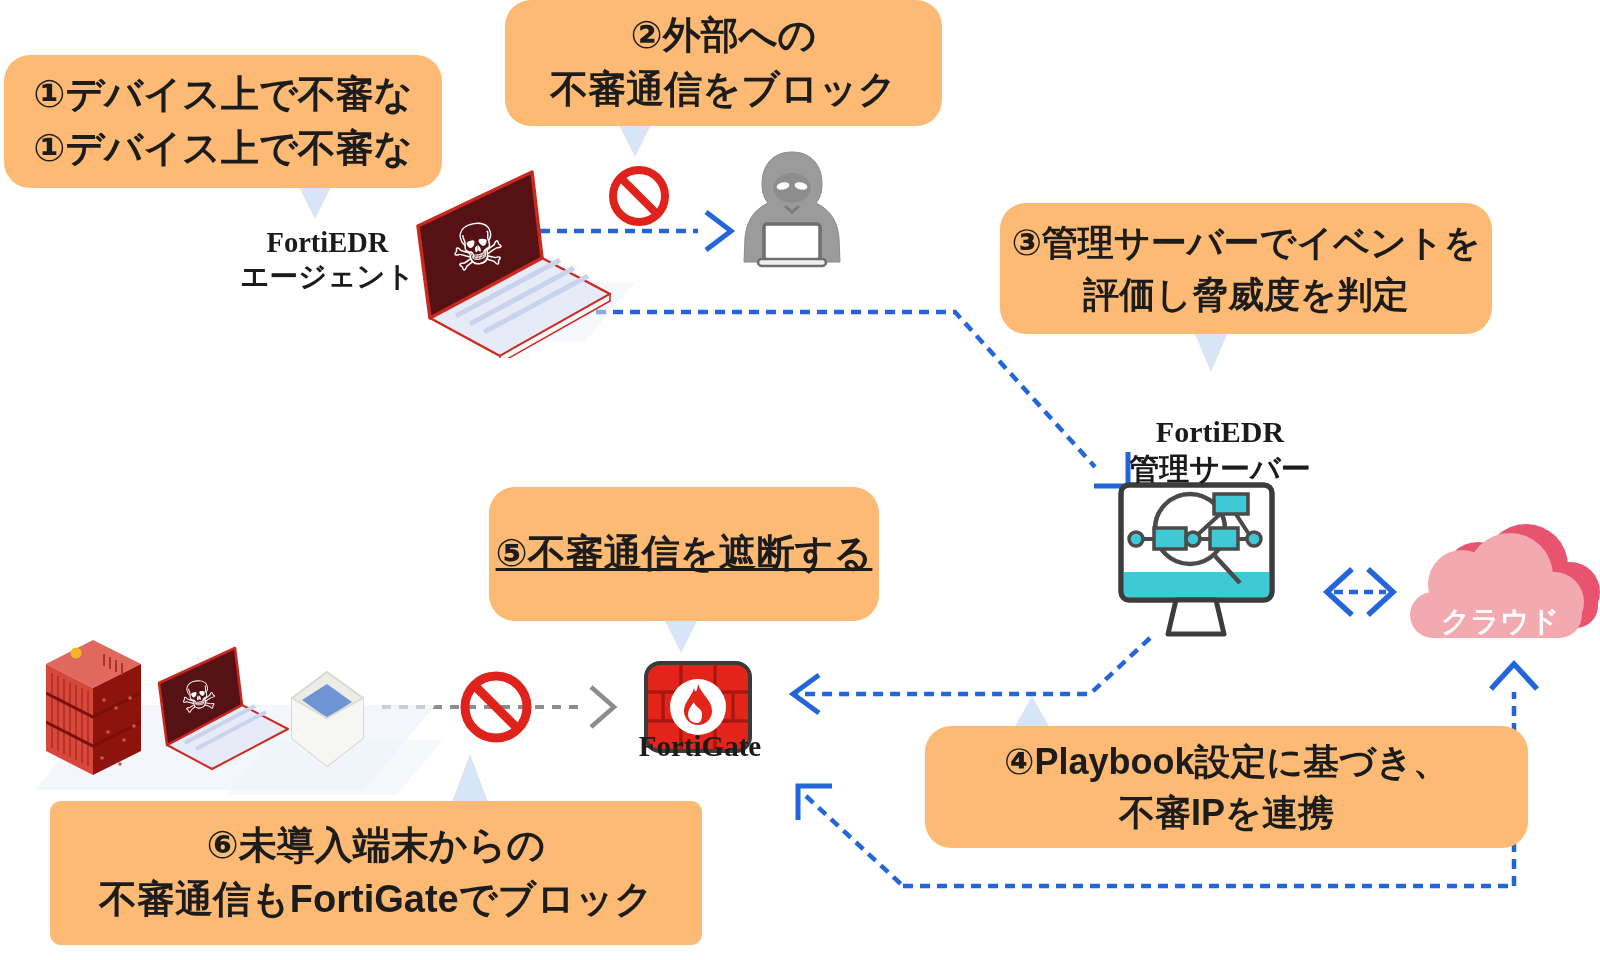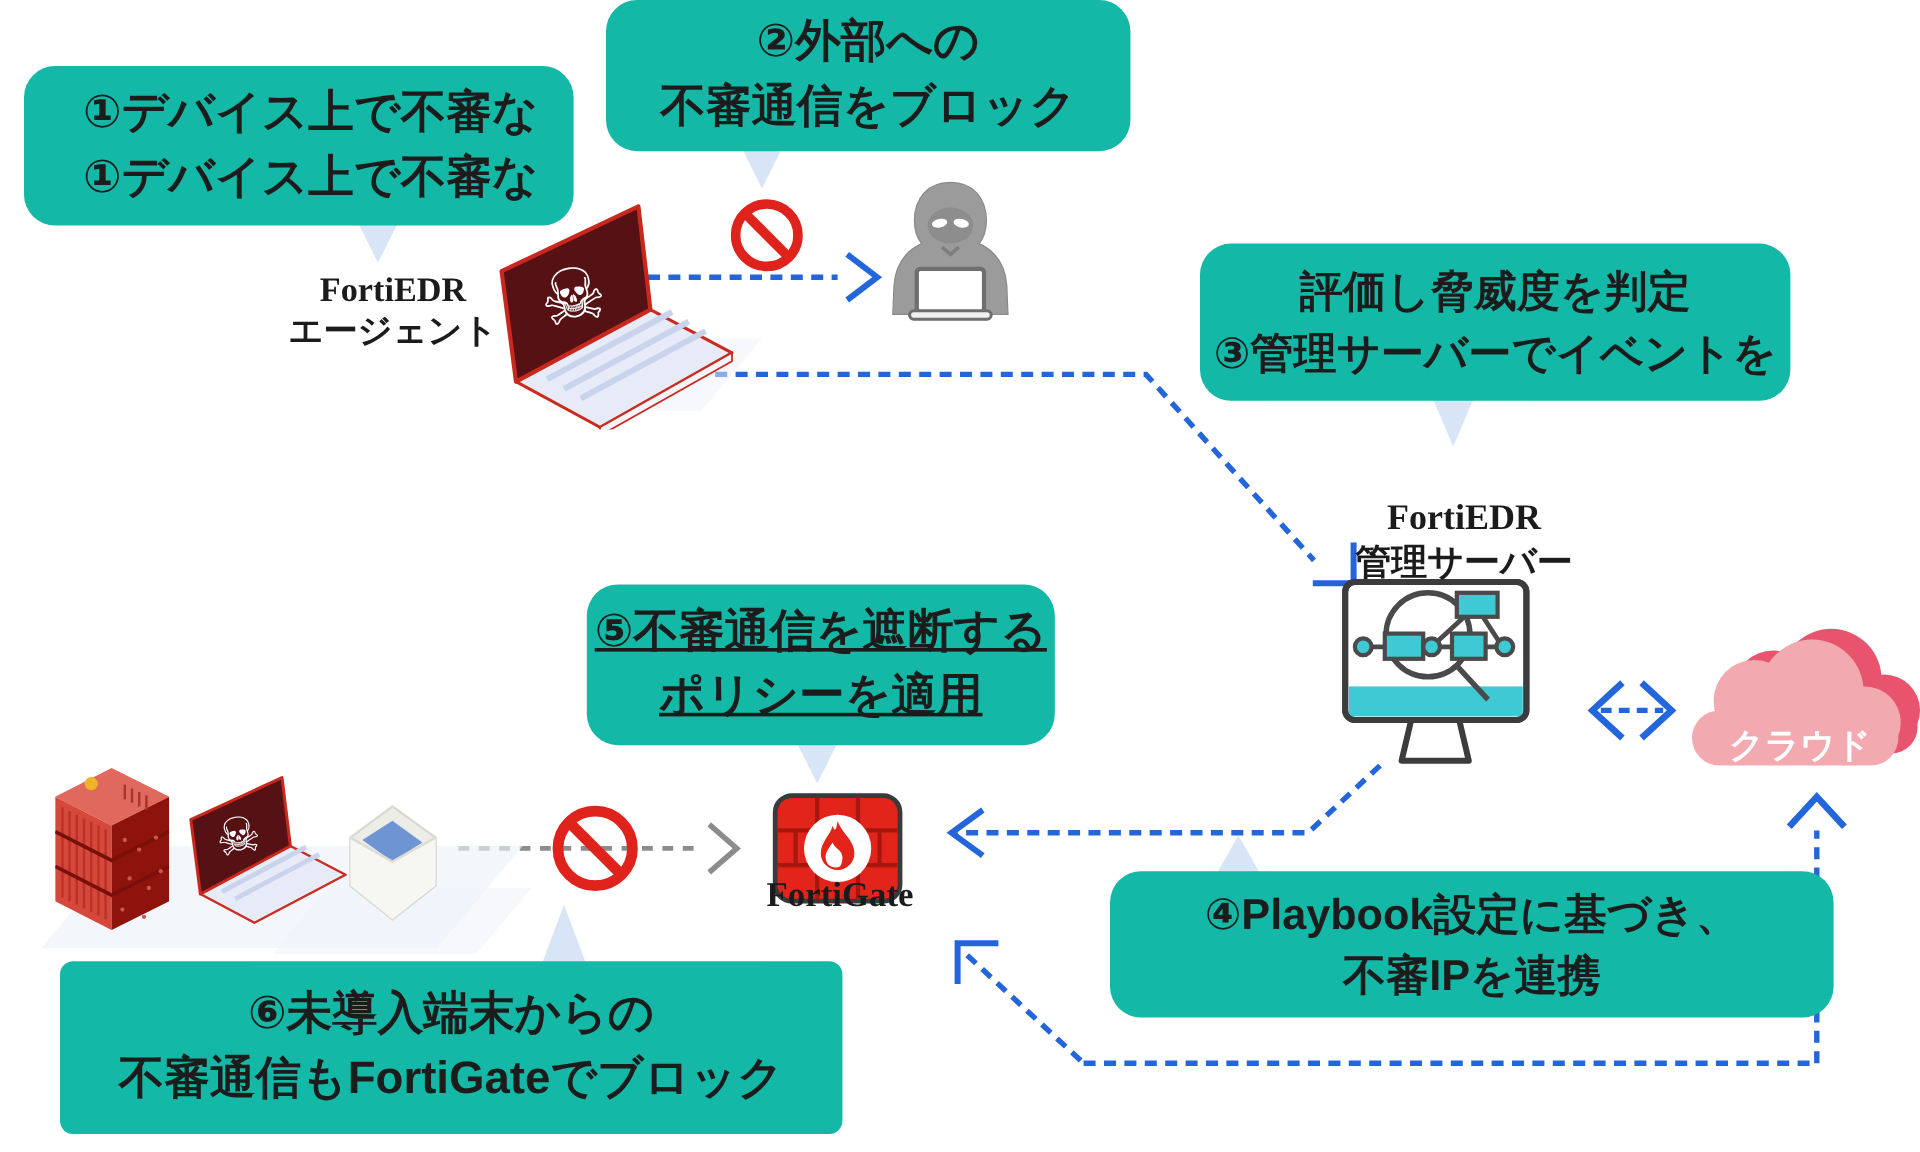--- a/index.html
+++ b/index.html
@@ -4,21 +4,21 @@
 <style>
   html,body{margin:0;padding:0;background:#fff;}
   #stage{
     position:relative;width:1600px;height:960px;overflow:hidden;
     background:#ffffff;
     font-family:"Liberation Sans","DejaVu Sans",sans-serif;
     color:#1b1b1b;
   }
   .layer{position:absolute;left:0;top:0;}
   .callout{
-    position:absolute;background:#14b8a6;border-radius:26px;
+    position:absolute;background:#fdba74;border-radius:26px;
     display:flex;flex-direction:column;align-items:center;justify-content:center;
     text-align:center;font-weight:700;color:#1c1c1c;z-index:30;
   }
   .callout .ln{display:block;white-space:nowrap;}
   .fs38{font-size:38px;line-height:1.42;}
   .fs36{font-size:36px;line-height:1.42;}
   .tail{position:absolute;width:0;height:0;z-index:29;}
   .tail-down{border-left:17px solid transparent;border-right:17px solid transparent;border-top:34px solid #D8E5F7;}
   .tail-up{border-left:18px solid transparent;border-right:18px solid transparent;border-bottom:48px solid #D8E5F7;}
   .lbl{
@@ -198,47 +198,46 @@
     <text x="44" y="66" font-size="42" fill="#ffffff" text-anchor="middle" transform="rotate(-10 44 54)">☠</text>
   </svg>
 
   <svg class="icon" style="left:290px;top:670px;" width="75" height="100" viewBox="0 0 75 100">
     <polygon points="37,2 73,28 73,68 37,96 2,68 2,28" fill="#EDEDE7" stroke="#D9D9D0" stroke-width="2"></polygon>
     <polygon points="12,30 37,14 62,32 37,48" fill="#6F94D4"></polygon>
     <polygon points="2,28 37,48 73,28 73,68 37,96 2,68" fill="#F6F6F2"></polygon>
     <polyline points="2,28 37,48 73,28" fill="none" stroke="#DCDCD2" stroke-width="2"></polyline>
   </svg>
 
-  <div class="callout fs38" style="left:20px;top:55px;width:438px;height:133px;padding-left:20px;">
+  <div class="callout fs38" style="left:4px;top:55px;width:438px;height:133px;">
     <span class="ln">①デバイス上で不審な</span>
     <span class="ln">①デバイス上で不審な</span>
   </div>
   <div class="tail tail-down" style="left:298px;top:185px;"></div>
 
   <div class="callout fs38" style="left:505px;top:0px;width:437px;height:126px;">
     <span class="ln">②外部への</span>
     <span class="ln">不審通信をブロック</span>
   </div>
   <div class="tail tail-down" style="left:618px;top:123px;"></div>
 
   <div class="callout fs36" style="left:1000px;top:203px;width:492px;height:131px;">
+    <span class="ln">③管理サーバーでイベントを</span>
     <span class="ln">評価し脅威度を判定</span>
-    <span class="ln">③管理サーバーでイベントを</span>
   </div>
   <div class="tail tail-down" style="left:1194px;top:332px;border-top-width:40px;"></div>
 
   <div class="callout fs36" style="left:925px;top:726px;width:603px;height:122px;">
     <span class="ln">④Playbook設定に基づき、</span>
     <span class="ln">不審IPを連携</span>
   </div>
   <div class="tail tail-up" style="left:1014px;top:696px;border-bottom-width:32px;"></div>
 
   <div class="callout fs38" style="left:489px;top:487px;width:390px;height:134px;text-decoration:underline;">
     <span class="ln">⑤不審通信を遮断する</span>
-    <span class="ln">ポリシーを適用</span>
   </div>
   <div class="tail tail-down" style="left:664px;top:619px;"></div>
 
   <div class="callout fs38" style="left:50px;top:801px;width:652px;height:144px;border-radius:11px;">
     <span class="ln">⑥未導入端末からの</span>
     <span class="ln">不審通信もFortiGateでブロック</span>
   </div>
   <div class="tail tail-up" style="left:452px;top:754px;"></div>
 
   <div class="lbl" style="left:225px;top:226px;width:205px;font-size:28.5px;line-height:34px;">

